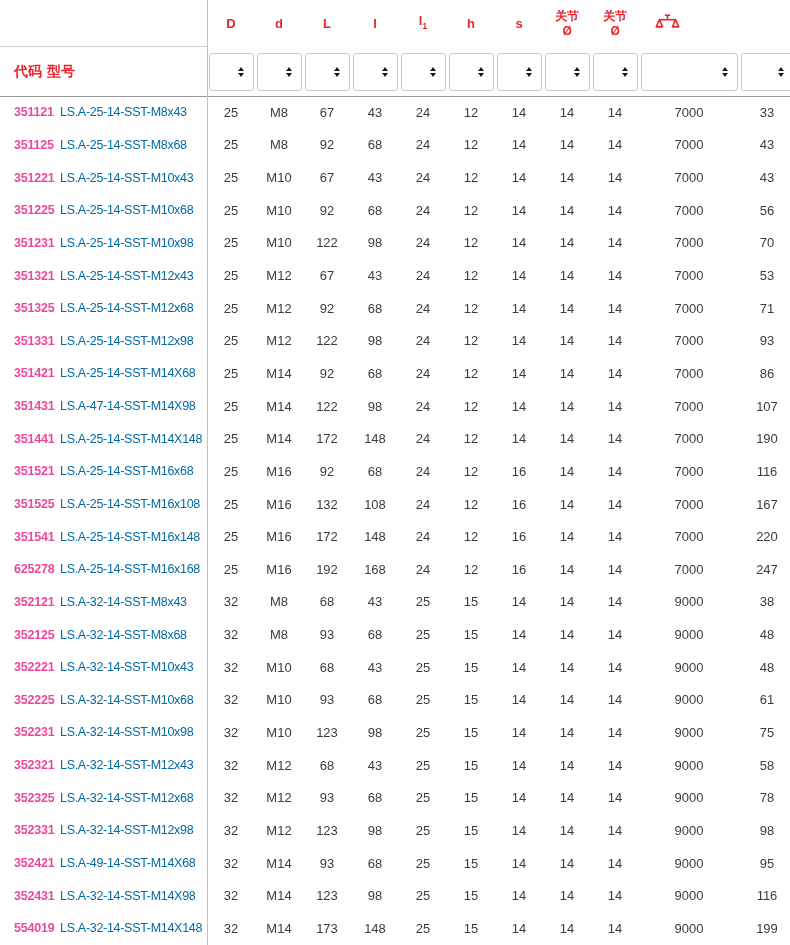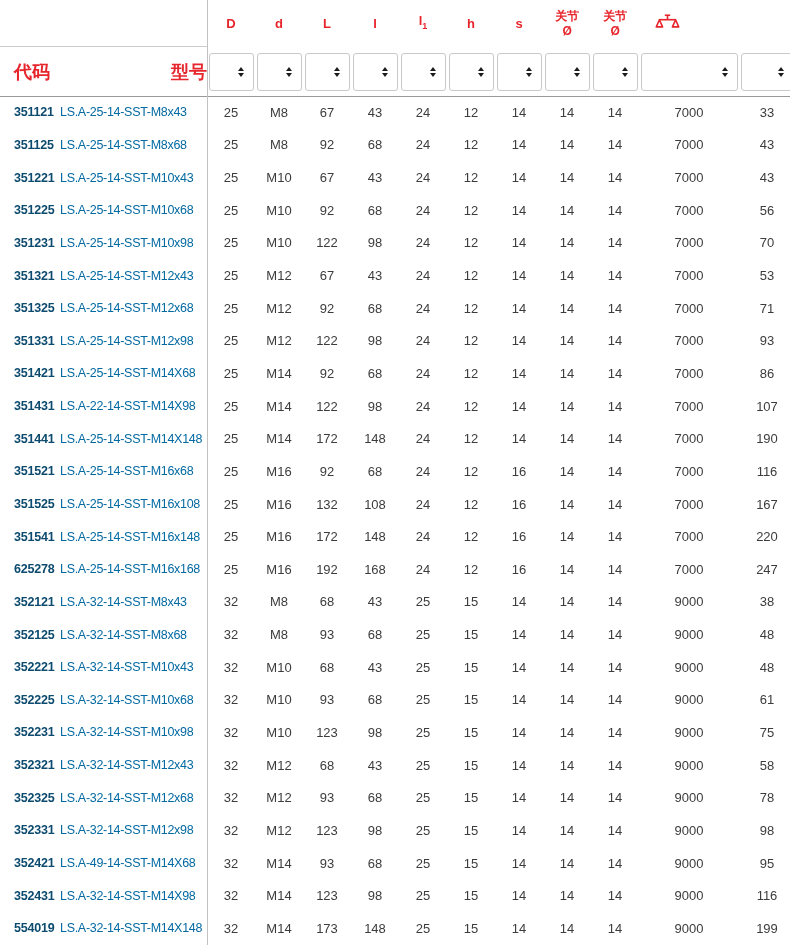--- a/index.html
+++ b/index.html
@@ -49,25 +49,24 @@
     height: 49px;
     align-items: center;
   }
   .left-labels {
     width: 207px;
     flex: 0 0 207px;
     display: flex;
     align-items: center;
     color: #e7252d;
     font-weight: bold;
-    font-size: 18px;
-    justify-content: space-between;
+    font-size: 14px;
   }
   .left-labels .lbl-code { margin-left: 14px; }
-  .left-labels .lbl-model { margin-left: 11px; }
+  .left-labels .lbl-model { margin-left: 5px; }
   .fcell {
     flex: 0 0 48px; width: 48px;
     display: flex; align-items: center; justify-content: center;
     height: 100%;
   }
   .fcell.col-load { flex: 0 0 100px; width: 100px; }
   .fcell.col-weight { flex: 0 0 56px; width: 56px; }
   .filter-select {
     box-sizing: border-box;
     width: calc(100% - 3px);
@@ -110,21 +109,21 @@
     display: flex;
     height: 32.65px;
     align-items: center;
   }
   .code-cell {
     box-sizing: border-box;
     width: 60px; flex: 0 0 60px;
     padding-left: 14px;
     font-weight: bold;
     font-size: 12.5px;
-    color: #0c4a6e;
+    color: #ec4899;
     letter-spacing: -0.2px;
     white-space: nowrap;
   }
   .model-cell {
     width: 147px; flex: 0 0 147px;
     font-size: 12.5px;
     color: #0369a1;
     letter-spacing: -0.3px;
     white-space: nowrap;
     overflow: hidden;
@@ -426,21 +425,21 @@
           <div class="cell col-h">12</div>
           <div class="cell col-s">14</div>
           <div class="cell col-joint1">14</div>
           <div class="cell col-joint2">14</div>
           <div class="cell col-load">7000</div>
           <div class="cell col-weight">86</div>
         </div>
 
   <div class="row">
     <div class="code-cell">351431</div>
-    <div class="model-cell">LS.A-22-14-SST-M14X98</div>
+    <div class="model-cell">LS.A-47-14-SST-M14X98</div>
   <div class="cell col-D">25</div>
           <div class="cell col-d">M14</div>
           <div class="cell col-L">122</div>
           <div class="cell col-l">98</div>
           <div class="cell col-l1">24</div>
           <div class="cell col-h">12</div>
           <div class="cell col-s">14</div>
           <div class="cell col-joint1">14</div>
           <div class="cell col-joint2">14</div>
           <div class="cell col-load">7000</div>

